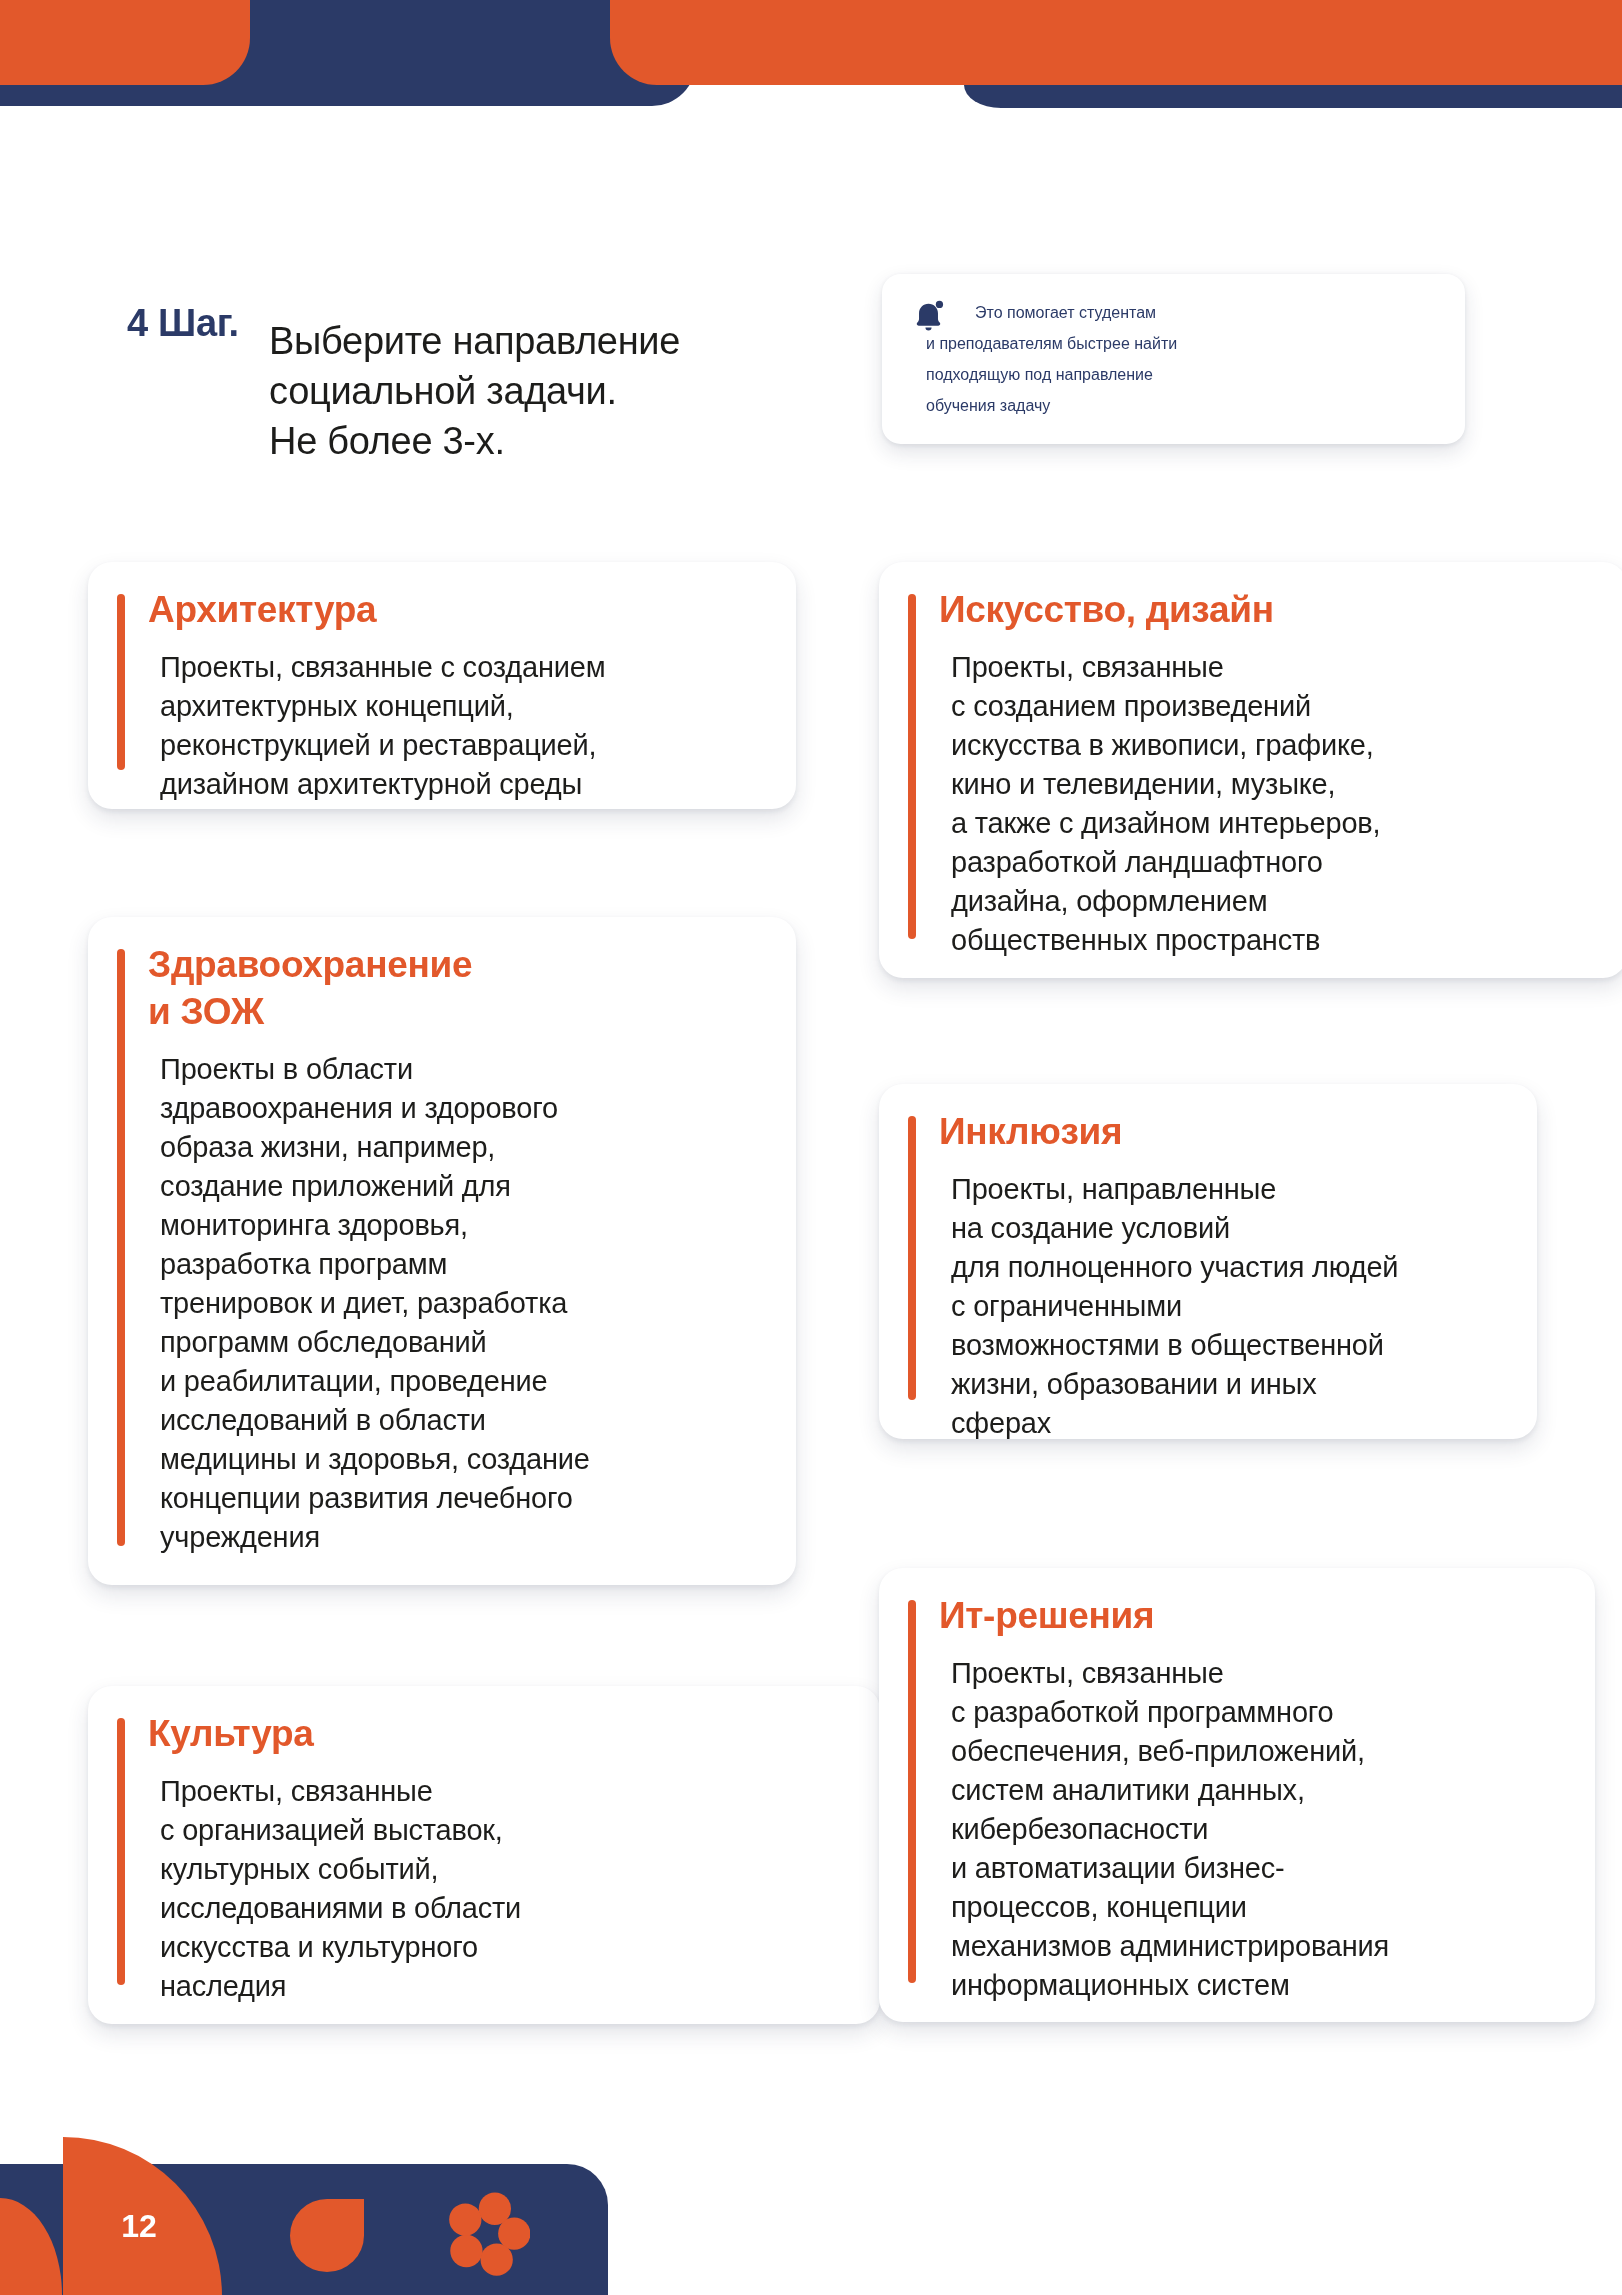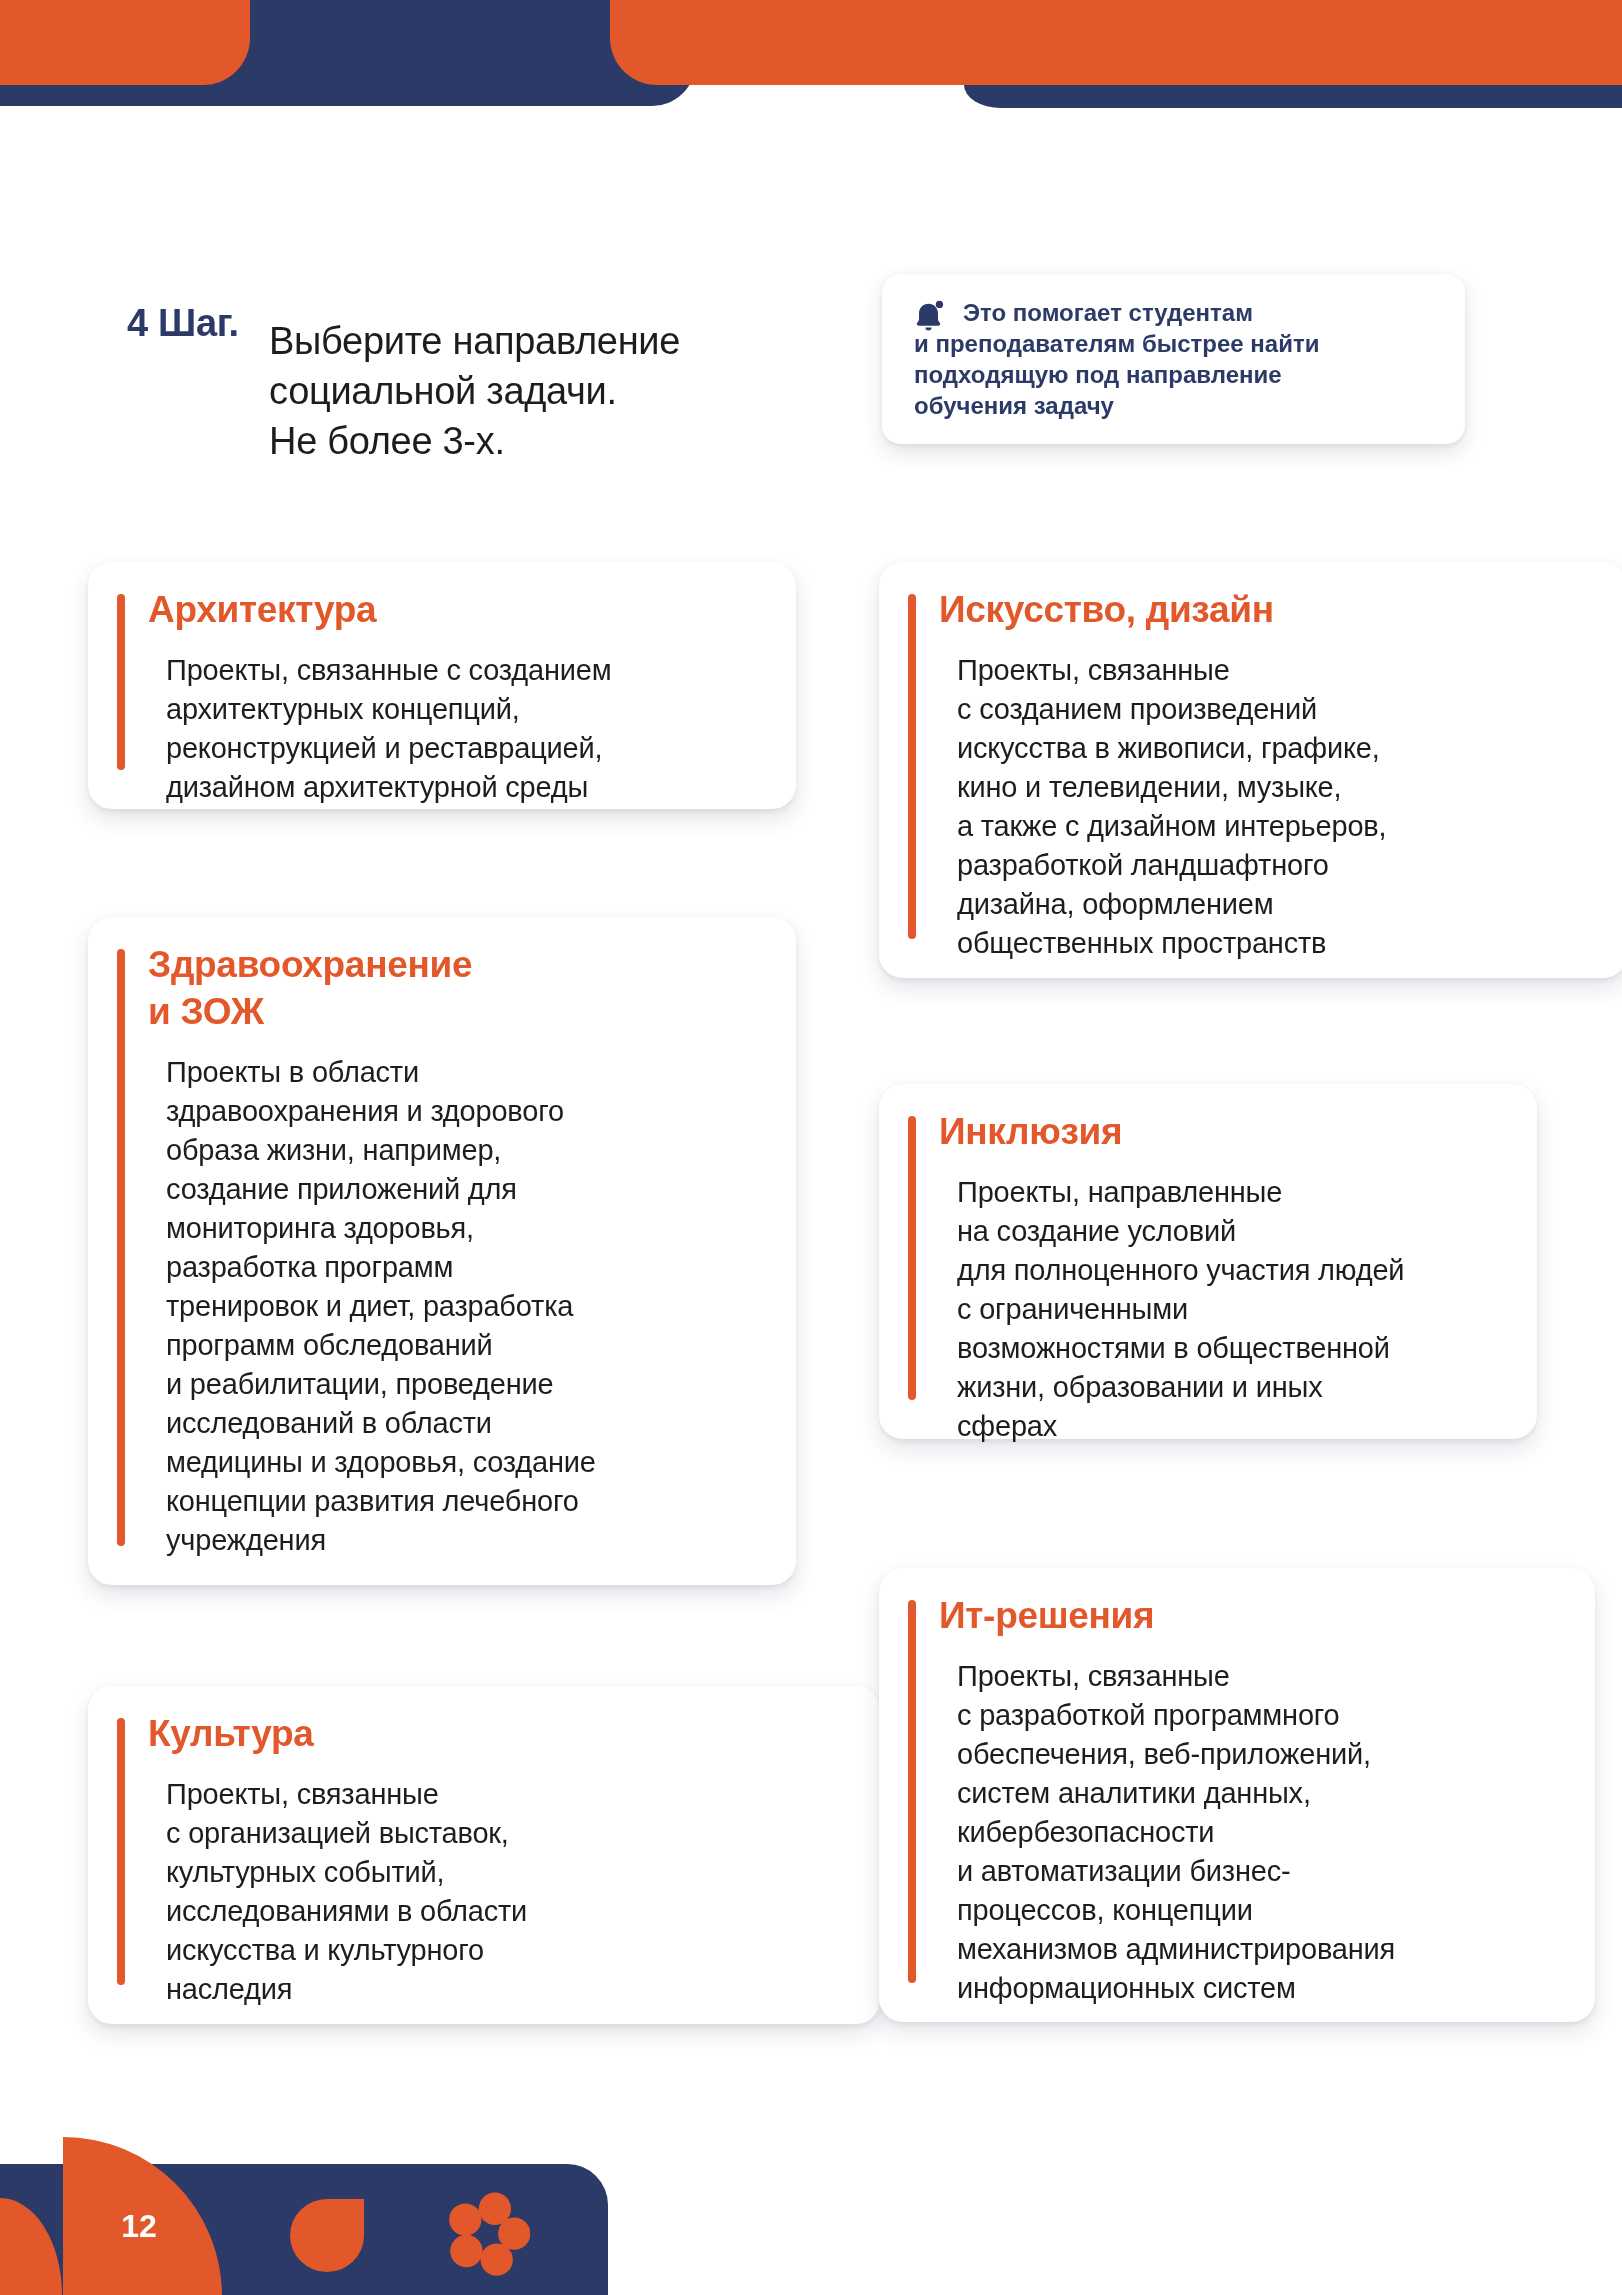--- a/index.html
+++ b/index.html
@@ -39,41 +39,41 @@
     color:var(--text);white-space:pre-line;letter-spacing:-0.3px;
   }
   
   .note{
     position:absolute;left:882px;top:274px;width:583px;min-height:169px;
     background:#fff;border-radius:18.6px;
     box-shadow:0 8.5px 20px rgba(30,40,70,.12),0 1.7px 4.2px rgba(30,40,70,.08);
     box-sizing:border-box;padding:23px 25px 23px 32px;
   }
   .note-text{
-    font-size:24px;line-height:31px;color:var(--navy);
-    white-space:pre-line;text-indent:49px;font-weight:700;
+    font-size:16px;line-height:31px;color:var(--navy);
+    white-space:pre-line;text-indent:49px;font-weight:400;margin-left:12px;
   }
   .bell{position:absolute;left:29px;top:24.5px;width:35px;height:35px;}
   
   .card{
     position:absolute;background:#fff;border-radius:24px;
     box-shadow:0 10px 22px rgba(30,40,70,.12),0 2.5px 5px rgba(30,40,70,.07);
     box-sizing:border-box;padding:24px 34px 24px 60px;
   }
   .card .bar{
     position:absolute;left:29px;top:32px;bottom:39px;width:7.6px;
     background:var(--orange);border-radius:4.2px;
   }
   .card h3{
     margin:0 0 15px 0;
     font-size:37px;line-height:47px;font-weight:bold;
     color:var(--orange);letter-spacing:-0.3px;white-space:pre-line;
   }
   .card p{
-    margin:18px;
+    margin:12px;
     font-size:29px;line-height:39px;color:var(--text);
     white-space:pre-line;letter-spacing:-0.2px;
   }
   .card-1{left:88px;top:562px;width:708px;height:247px;}
   .card-2{left:879px;top:562px;width:748px;height:416px;}
   .card-3{left:88px;top:917px;width:708px;height:668px;}
   .card-4{left:879px;top:1084px;width:658px;height:355px;}
   .card-5{left:88px;top:1686px;width:792px;height:338px;}
   .card-6{left:879px;top:1568px;width:716px;height:454px;}
   

